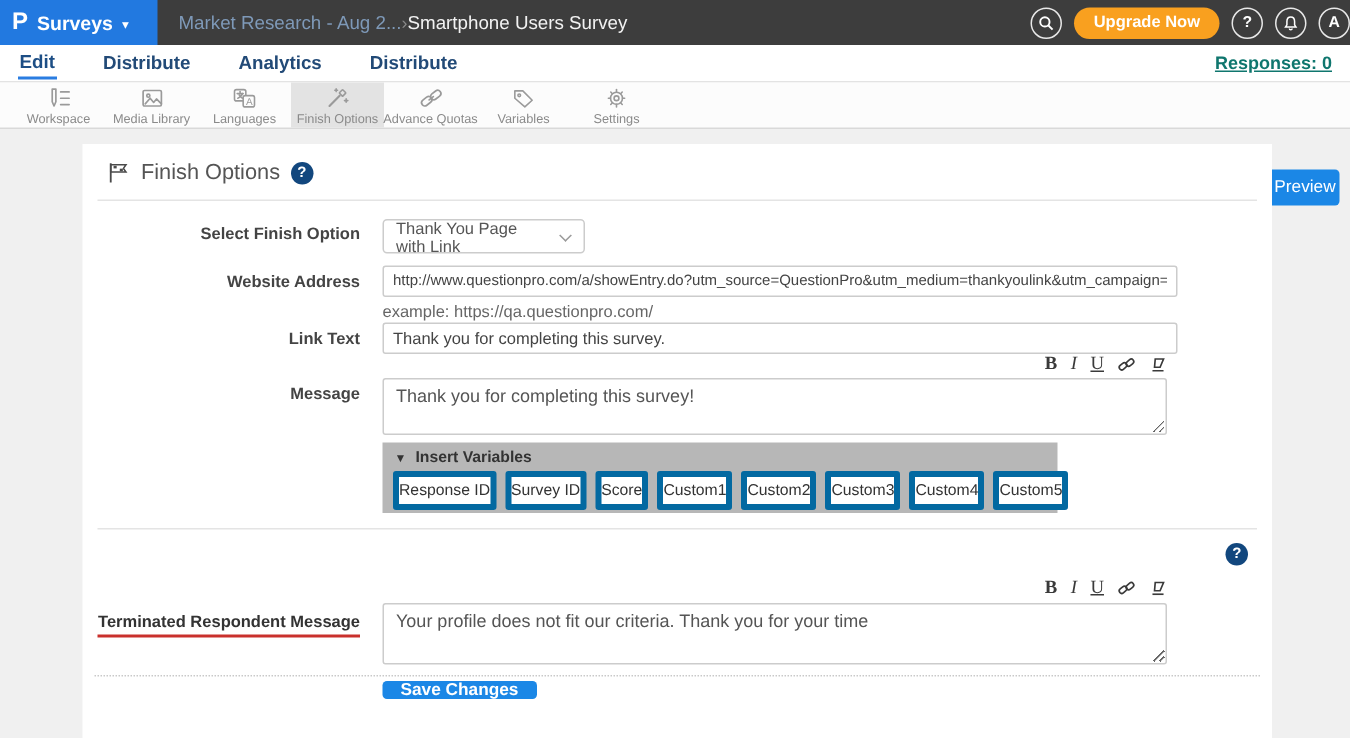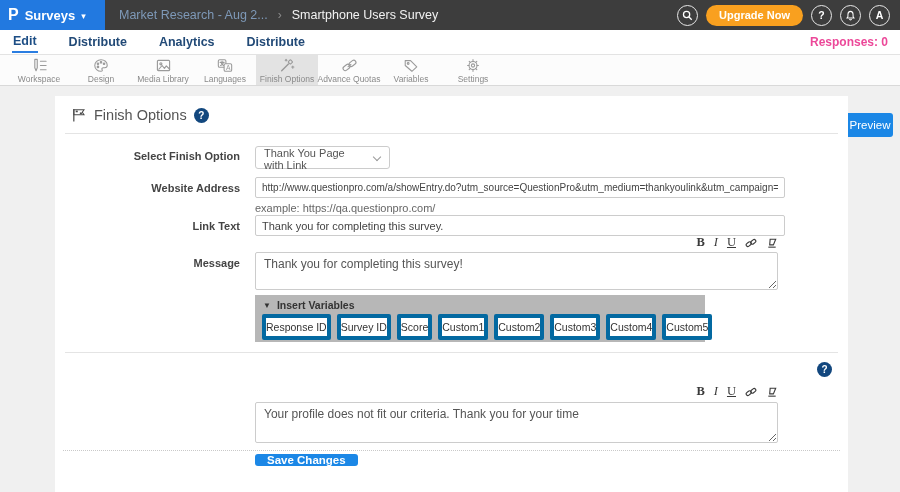--- a/index.html
+++ b/index.html
@@ -5,33 +5,33 @@
   * { margin:0; padding:0; box-sizing:border-box; }
   html,body { width:900px; height:492px; }
   body { font-family:"Liberation Sans", sans-serif; background:#f0f0f0; overflow:hidden; position:relative; }
 
   
   .topbar { position:absolute; top:0; left:0; width:900px; height:30px; background:#3d3d3d; display:flex; align-items:center; }
   .logo-area { width:105px; height:30px; background:#2279e0; display:flex; align-items:center; padding:0 8px; gap:6px; cursor:pointer; }
   .logo-p { color:#fff; font-weight:bold; font-size:16px; line-height:1; }
   .product-name { color:#fff; font-size:13px; font-weight:600; }
   .caret { color:#fff; font-size:9px; margin-top:1px; }
-  .breadcrumb { display:flex; align-items:center; gap:10px; margin-left:14px; font-size:12.5px; }
+  .breadcrumb { display:flex; align-items:center; margin-left:14px; font-size:12.5px; }
   .crumb-folder { color:#7e99b8; }
   .crumb-sep { color:#8a8a8a; font-size:12px; }
   .crumb-survey { color:#f2f2f2;text-align:right; }
-  .topbar-right { margin-left:auto; display:flex; align-items:flex-end; gap:8px; padding-right:10px; }
+  .topbar-right { margin-left:auto; display:flex; align-items:flex-end; gap:8px; }
   .circle-btn { width:21px; height:21px; border:1.5px solid #e8e8e8; border-radius:50%; display:flex; align-items:center; justify-content:center; color:#fff; font-size:10.5px; font-weight:bold; cursor:pointer; }
   .upgrade-btn { background:#f9a01f; color:#fff; font-size:11px; font-weight:bold; border:none; border-radius:11px; height:21px; padding:0 13px; cursor:pointer; }
 
   
   .navrow { position:absolute; top:30px; left:0; width:900px; height:25px; background:#fff; border-bottom:1px solid #e3e3e3; display:flex; align-items:center; padding:0 12px; gap:30px; }
   .nav-item { font-size:12.5px; font-weight:600; color:#224a77; cursor:pointer; padding:3px 1px; }
   .nav-item.active { color:#1d4e85; border-bottom:2px solid #2a7de1; }
-  .responses { margin-left:auto; font-size:12px; font-weight:600; color:#ec4899; }
+  .responses { margin-left:auto; font-size:12px; font-weight:600; color:#0f766e;text-decoration:underline; }
 
   
   .icon-toolbar { position:absolute; top:55px; left:0; width:900px; height:31px; background:#fcfcfc; border-bottom:1px solid #d9d9d9; display:flex; align-items:stretch; padding-left:8px; }
   .tool-item { width:62px; display:flex; flex-direction:column; align-items:center; justify-content:center; gap:1px; cursor:pointer; }
   .tool-item.active { background:#e3e3e3; }
   .tool-item .t-icon { height:16px; display:flex; align-items:flex-end; }
   .tool-item .t-label { font-size:8.5px; color:#8a8a8a; white-space:nowrap; }
   .tool-item svg { stroke:#9a9a9a; fill:none; stroke-width:1.2; stroke-linecap:round; stroke-linejoin:round; }
   .url-group { position:absolute; right:76px; top:58px; width:196px; height:24px; border:1px solid #ccc; border-radius:3px; background:#fff; display:flex; align-items:center; overflow:hidden; }
   .url-input { border:none; outline:none; flex:1; font-size:10.5px; color:#555; padding:0 6px; font-family:"Liberation Sans", sans-serif; min-width:0; }
@@ -118,32 +118,20 @@
   <div class="tool-item">
     <span class="t-icon">
         <svg width="17" height="15" viewBox="0 0 18 16">
           <path d="M4 1.5 v9 l1.3 3 1.3 -3 v-9 z"></path>
           <line x1="10" y1="3.5" x2="16" y2="3.5"></line>
           <line x1="10" y1="8" x2="16" y2="8"></line>
           <line x1="10" y1="12.5" x2="16" y2="12.5"></line>
         </svg>
       </span>
     <span class="t-label">Workspace</span>
-  </div>
-  <div class="tool-item">
-    <span class="t-icon">
-        <svg width="16" height="15" viewBox="0 0 18 16">
-          <path d="M9 1.5 a7 6.5 0 1 0 0 13 c1.5 0 1.8-1 1.2-1.8 c-.8-1 .2-2.2 1.4-2.2 h1.6 a2.8 2.8 0 0 0 2.8-2.8 C16 4 12.8 1.5 9 1.5 Z"></path>
-          <circle cx="5.6" cy="6" r=".9" fill="#9a9a9a"></circle>
-          <circle cx="9" cy="4.4" r=".9" fill="#9a9a9a"></circle>
-          <circle cx="12.4" cy="6" r=".9" fill="#9a9a9a"></circle>
-          <circle cx="5.6" cy="9.6" r=".9" fill="#9a9a9a"></circle>
-        </svg>
-      </span>
-    <span class="t-label">Design</span>
   </div>
   <div class="tool-item">
     <span class="t-icon">
         <svg width="17" height="15" viewBox="0 0 18 16">
           <rect x="2.5" y="2.5" width="13" height="11" rx="1"></rect>
           <circle cx="6.2" cy="6.2" r="1.1"></circle>
           <path d="M4 12 l3.5-4 2.5 3 2-2.5 3.5 3.5"></path>
         </svg>
       </span>
     <span class="t-label">Media Library</span>
@@ -299,17 +287,20 @@
     <svg width="12" height="12" viewBox="0 0 13 13">
         <rect x="1" y="6" width="6" height="3.6" rx="1.8" transform="rotate(-40 4 7.8)"></rect>
         <rect x="6" y="3.4" width="6" height="3.6" rx="1.8" transform="rotate(-40 9 5.2)"></rect>
       </svg>
     <svg width="12" height="12" viewBox="0 0 13 13">
         <path d="M4.5 2.5 h6 l-2.5 6 h-4 z"></path>
         <line x1="2.5" y1="11" x2="10.5" y2="11"></line>
       </svg>
   </div>
 
+  <div class="term-label-wrap">
+    <span class="term-label">Terminated Respondent Message</span>
+  </div>
   <textarea class="msg-area ta2" style="">Your profile does not fit our criteria. Thank you for your time</textarea>
 
   <div class="dotted"></div>
   <button class="save-btn">Save Changes</button>
 </div>
 
 </body></html>

